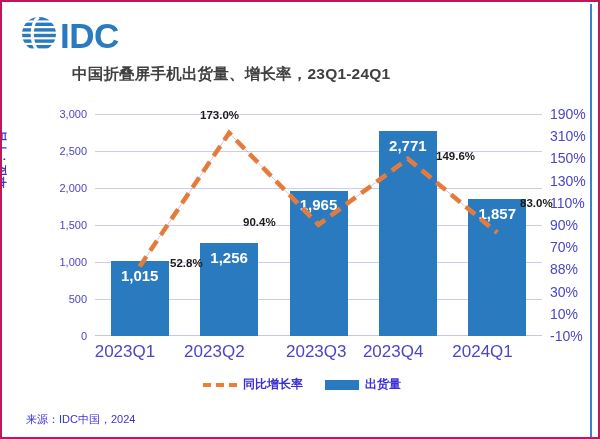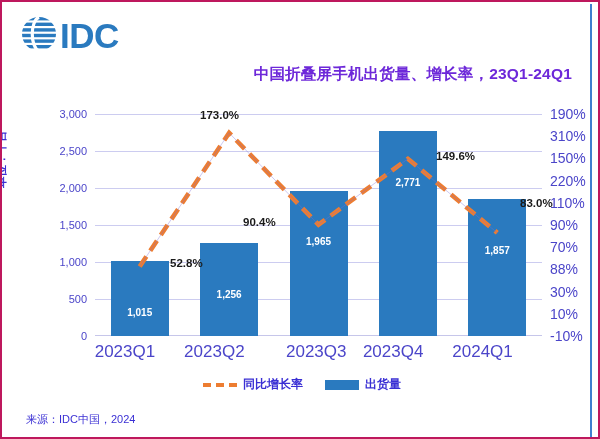--- a/index.html
+++ b/index.html
@@ -28,24 +28,24 @@
     width: 130px;
     height: 42px;
   }
 
   
   #chart-title {
     position: absolute;
     left: 70px;
     top: 62px;
     width: 500px;
-    text-align: right;
+    text-align: left;
     font-size: 15.5px;
     font-weight: bold;
-    color: #6d28d9;
+    color: #404040;
     letter-spacing: 0.2px;
     white-space: nowrap;
   }
 
   
   #plot {
     position: absolute;
     left: 93px;
     top: 112px;
     width: 447px;
@@ -118,25 +118,24 @@
   .bar {
     position: absolute;
     bottom: 0;
     width: 58px;
     background: #2a7abf;
   }
   .bar-label {
     position: absolute;
     width: 58px;
     text-align: center;
-    font-size: 10px;
+    font-size: 15px;
     font-weight: bold;
     color: #ffffff;
     white-space: nowrap;
-    margin-top: 40px;
   }
 
   
   #line-layer {
     position: absolute;
     left: 0; top: 0;
     width: 447px;
     height: 222px;
     overflow: visible;
   }
@@ -245,21 +244,21 @@
     <div class="ylabel-left" style="top:223px">1,500</div>
     <div class="ylabel-left" style="top:260px">1,000</div>
     <div class="ylabel-left" style="top:297px">500</div>
     <div class="ylabel-left" style="top:334px">0</div>
   </div>
 
   <div id="ylabel-right-wrap">
     <div class="ylabel-right" style="top:112px">190%</div>
     <div class="ylabel-right" style="top:134.2px">310%</div>
     <div class="ylabel-right" style="top:156.4px">150%</div>
-    <div class="ylabel-right" style="top:178.6px">220%</div>
+    <div class="ylabel-right" style="top:178.6px">130%</div>
     <div class="ylabel-right" style="top:200.8px">110%</div>
     <div class="ylabel-right" style="top:223px">90%</div>
     <div class="ylabel-right" style="top:245.2px">70%</div>
     <div class="ylabel-right" style="top:267.4px">88%</div>
     <div class="ylabel-right" style="top:289.6px">30%</div>
     <div class="ylabel-right" style="top:311.8px">10%</div>
     <div class="ylabel-right" style="top:334px">-10%</div>
   </div>
 
   <div id="plot">

